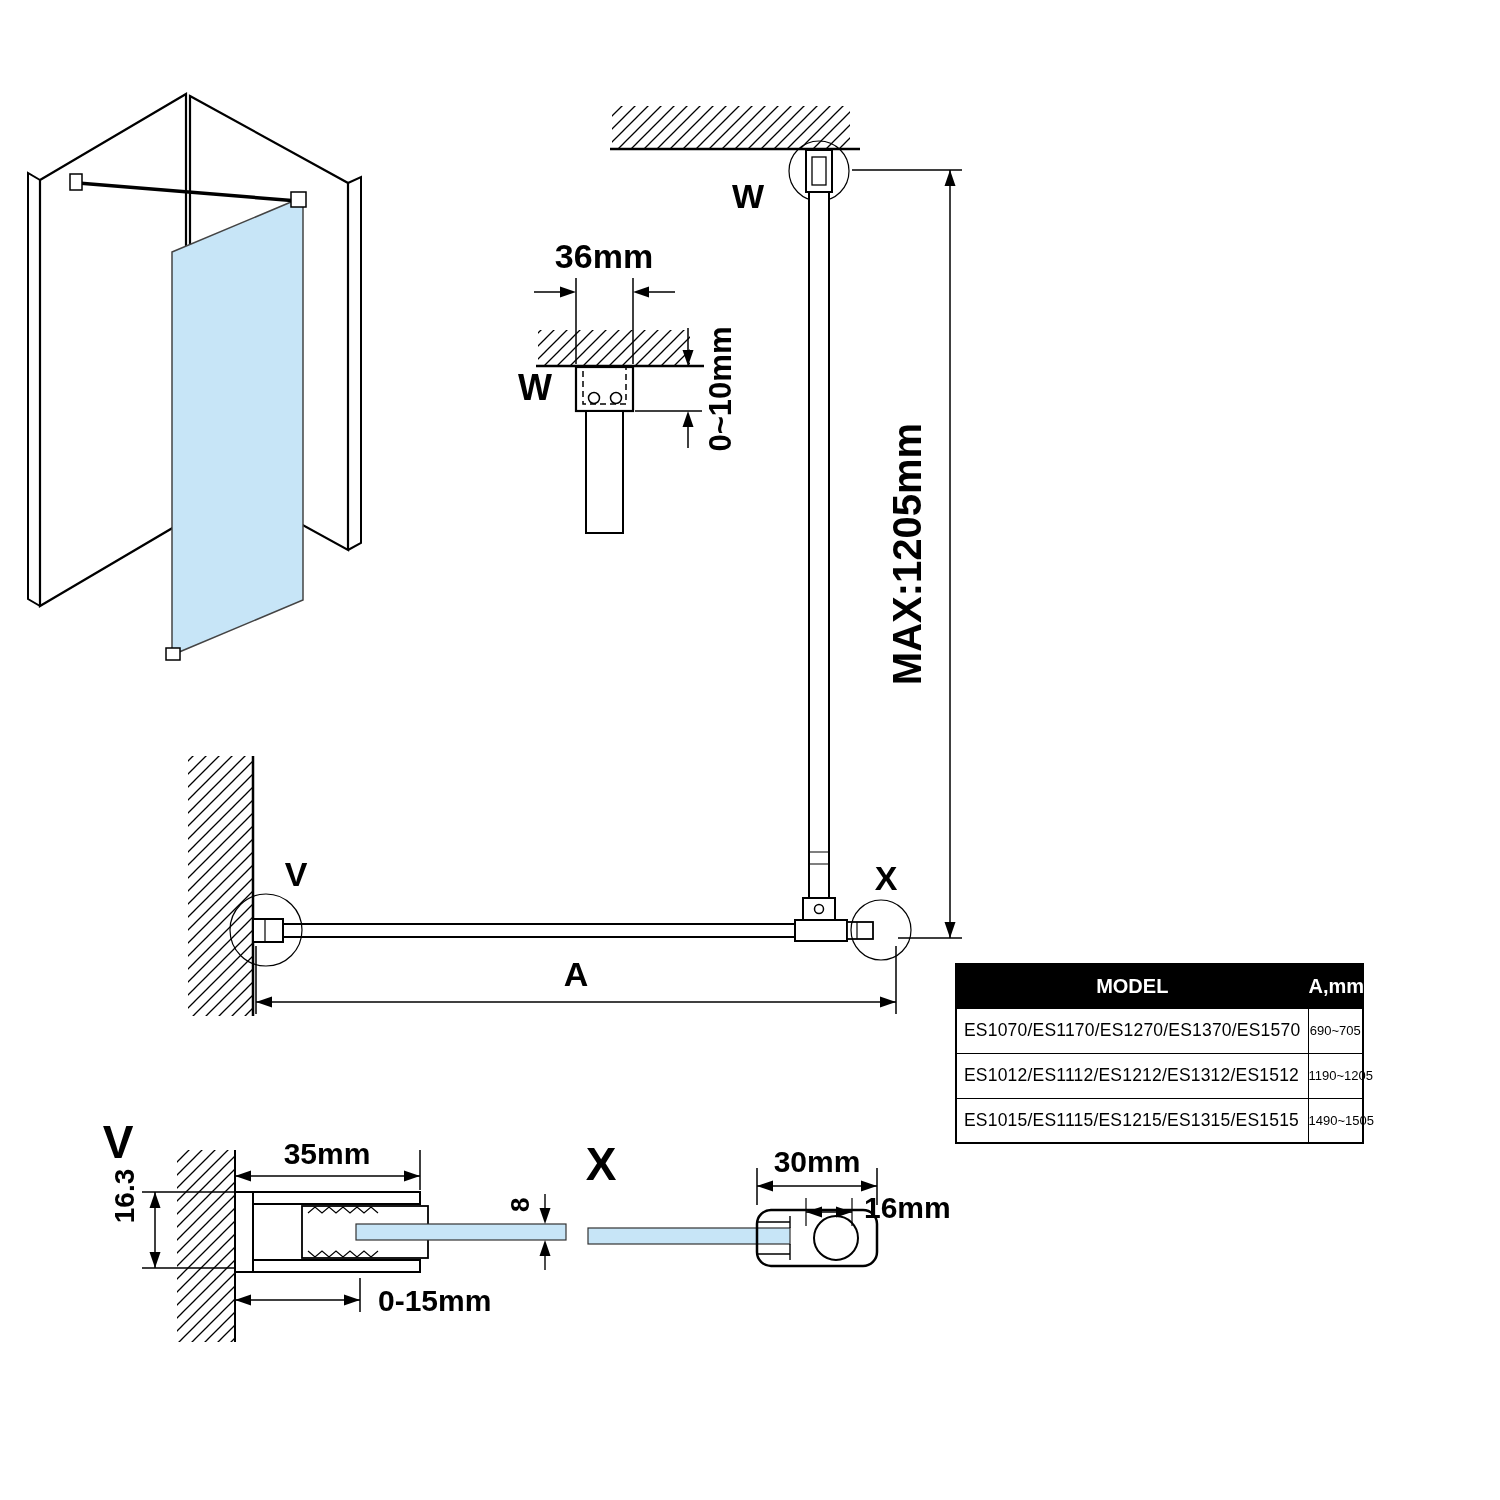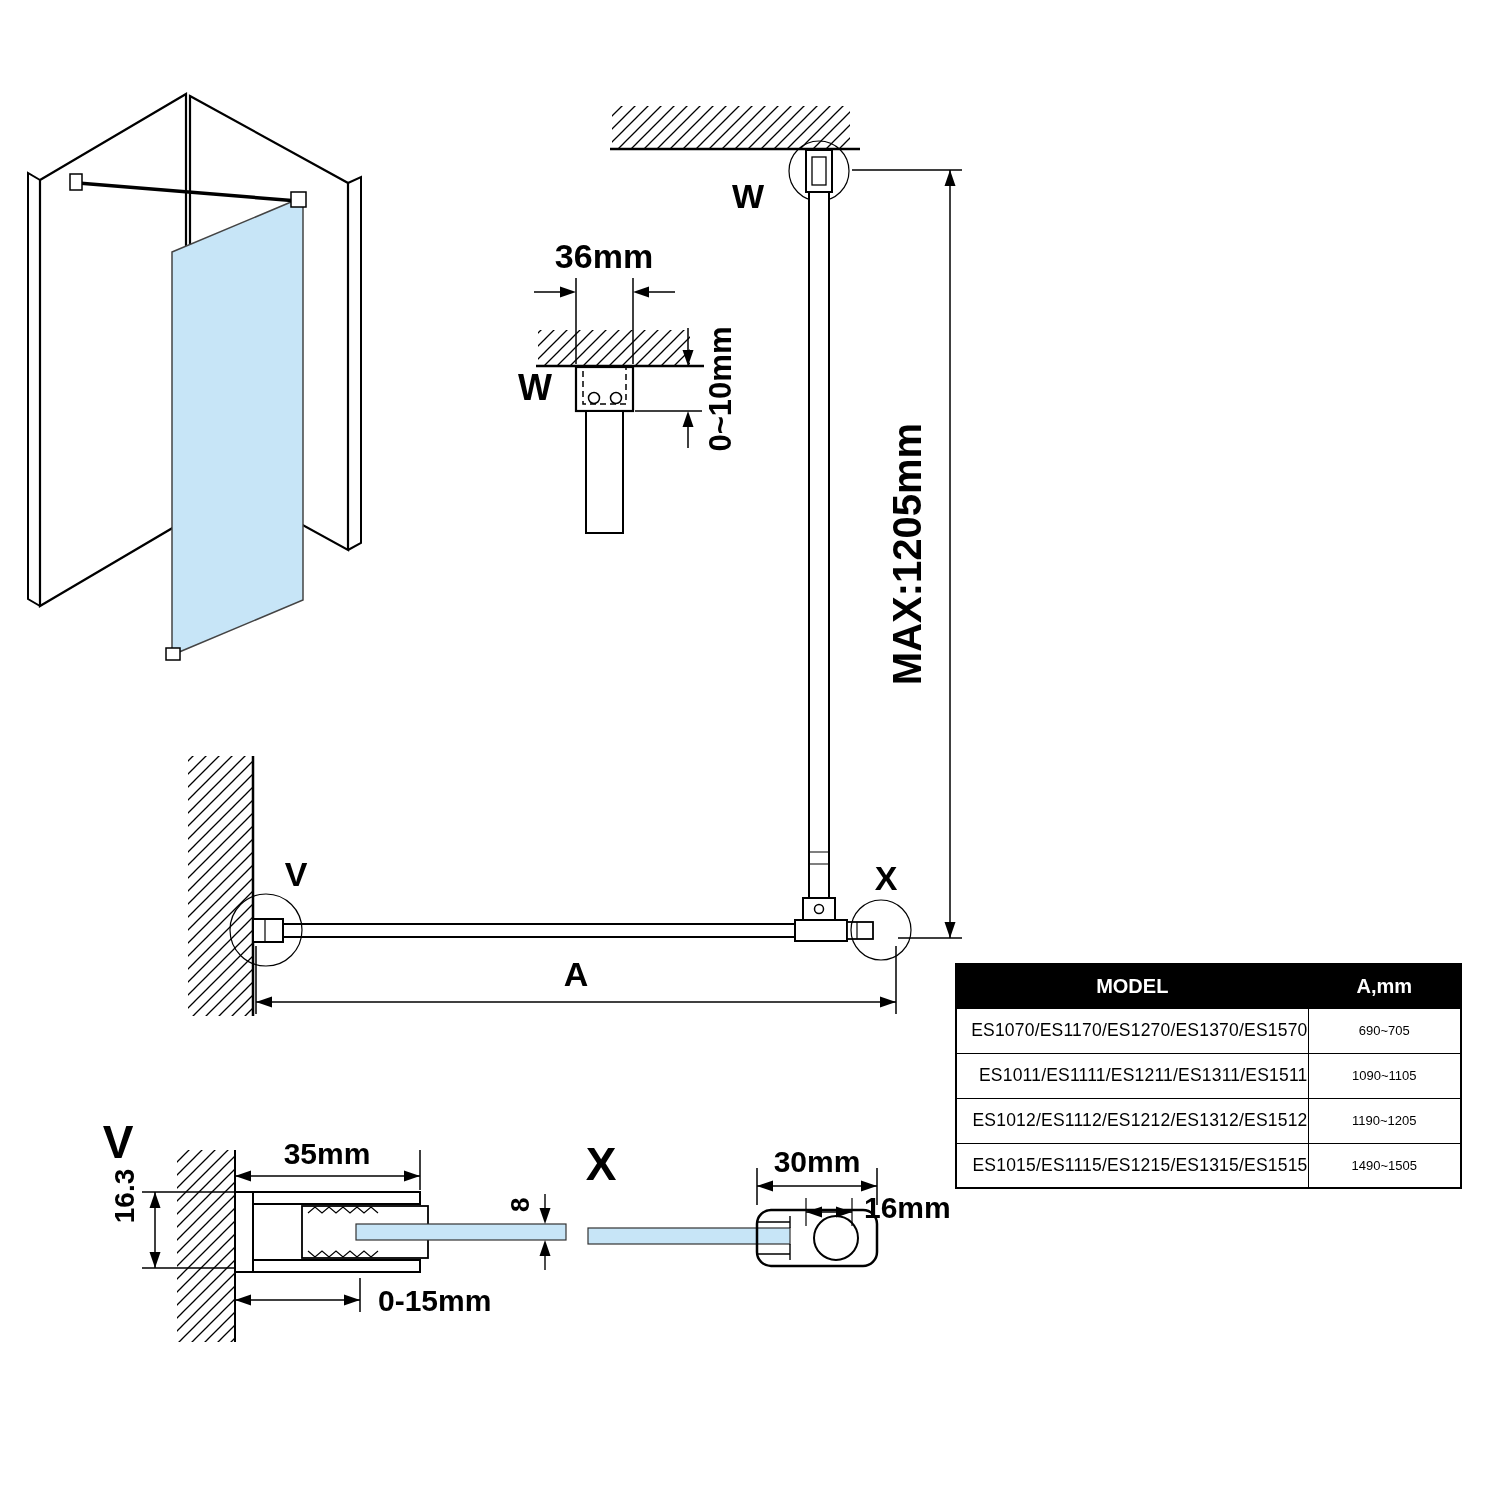--- a/index.html
+++ b/index.html
@@ -1,26 +1,26 @@
 <!DOCTYPE html>
 <html style="--header-bg: #000000; --header-fg: #ffffff;"><head>
 <meta charset="utf-8">
 <style>
   *{margin:0;padding:0;box-sizing:border-box}
   html,body{width:1500px;height:1500px;background:#fff;font-family:"Liberation Sans",sans-serif}
   .page{position:relative;width:1500px;height:1500px;background:#fff;overflow:hidden}
   svg.diagram{position:absolute;left:0;top:0}
   svg text{font-family:"Liberation Sans",sans-serif;font-weight:bold;fill:#000}
 
-  .spec-table-wrap{position:absolute;left:955px;top:963px;width:507px}
+  .spec-table-wrap{position:absolute;left:955px;top:963px;width:409px}
   table{width:100%;border-collapse:collapse;border:2px solid #000;table-layout:fixed}
   th{background:var(--header-bg,#000);color:var(--header-fg,#fff);font-size:20px;font-weight:bold;height:44px;border:1px solid #000;text-align:center}
   th.model-col{width:352px}
   td{border:1px solid #000;height:45px;color:#000}
-  td.model-cell{font-size:17.5px;text-align:right;padding-left:7px;letter-spacing:0.2px}
+  td.model-cell{font-size:17.5px;text-align:left;padding-left:7px;letter-spacing:0.2px}
   td.a-cell{font-size:13px;text-align:center}
 </style>
 </head>
 <body>
 
 <div class="page">
 
 <svg class="diagram" width="1500" height="1500" viewBox="0 0 1500 1500">
   <defs>
     <pattern id="hatch" width="13" height="13" patternUnits="userSpaceOnUse">
@@ -169,24 +169,20 @@
         <th class="model-col">MODEL</th>
         <th class="a-col">A,mm</th>
       </tr>
     </thead>
     <tbody>
           <tr>
             <td class="model-cell">ES1070/ES1170/ES1270/ES1370/ES1570</td>
             <td class="a-cell">690~705</td>
           </tr>
           <tr>
-            <td class="model-cell">ES1011/ES1111/ES1211/ES1311/ES1511</td>
-            <td class="a-cell">1090~1105</td>
-          </tr>
-          <tr>
             <td class="model-cell">ES1012/ES1112/ES1212/ES1312/ES1512</td>
             <td class="a-cell">1190~1205</td>
           </tr>
           <tr>
             <td class="model-cell">ES1015/ES1115/ES1215/ES1315/ES1515</td>
             <td class="a-cell">1490~1505</td>
           </tr>
         </tbody>
   </table>
 </div>

